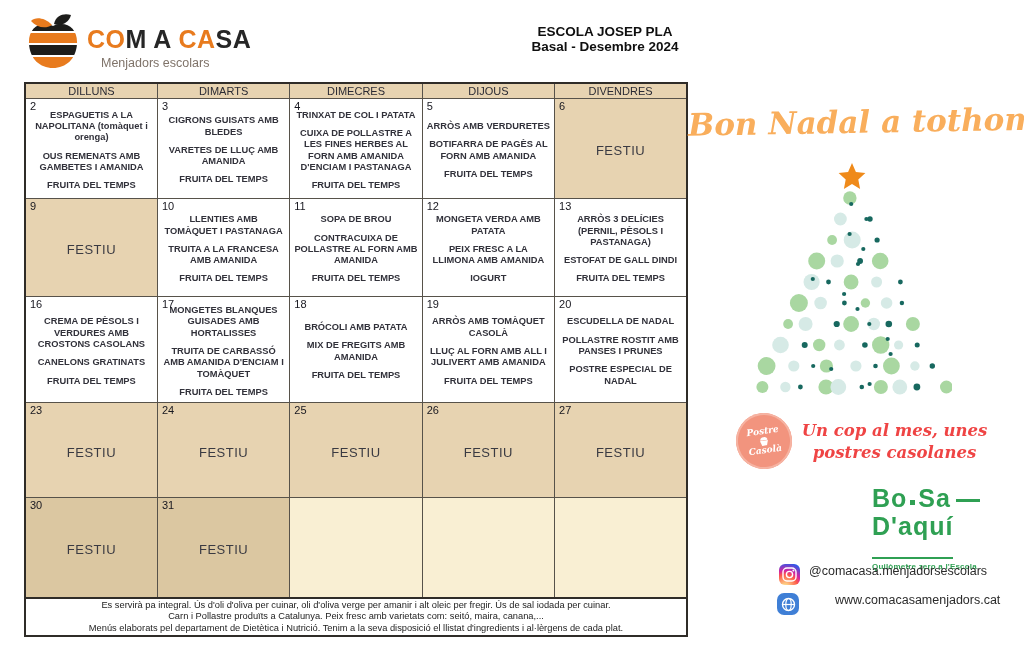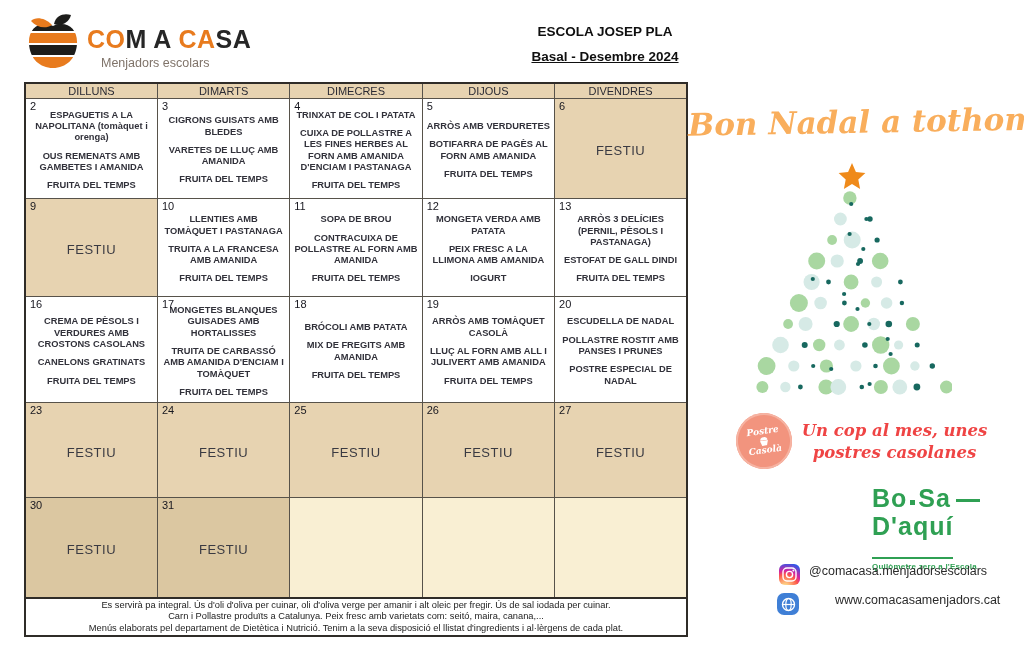--- a/index.html
+++ b/index.html
@@ -10,21 +10,21 @@
   .brand{position:absolute;left:26px;top:12px;display:flex;align-items:flex-end;}
   .brand-text{margin-left:7px;}
   .brand-name{font-size:25px;font-weight:bold;letter-spacing:.5px;margin-top:9px;white-space:nowrap;}
   .seg-orange{color:#e87b1e;}
   .seg-dark{color:#262626;}
   .brand-sub{font-size:12.5px;color:#7f7369;margin-top:2px;margin-left:14px;}
 
   
   .school-block{position:absolute;left:505px;top:24px;width:200px;text-align:center;
                 font-weight:bold;font-size:13.5px;color:#0f0f0f;}
-  .school-block .edition{margin-top:10px;text-decoration:underline;}
+  .school-block .edition{}
 
   
   table.menu-table{position:absolute;left:24px;top:82px;width:664px;
                    border-collapse:collapse;table-layout:fixed;
                    border:2px solid #2f2c28;}
   .menu-table th{background:#e7d3b1;border:1px solid #57524a;font-weight:normal;
                  font-size:11px;color:#2a2a33;height:14px;padding:0;}
   .menu-table td{border:1px solid #57524a;padding:0;vertical-align:top;position:relative;overflow:hidden;}
   .menu-table tbody tr:nth-child(1) td{height:99px;}
   .menu-table tbody tr:nth-child(2) td{height:97px;}

